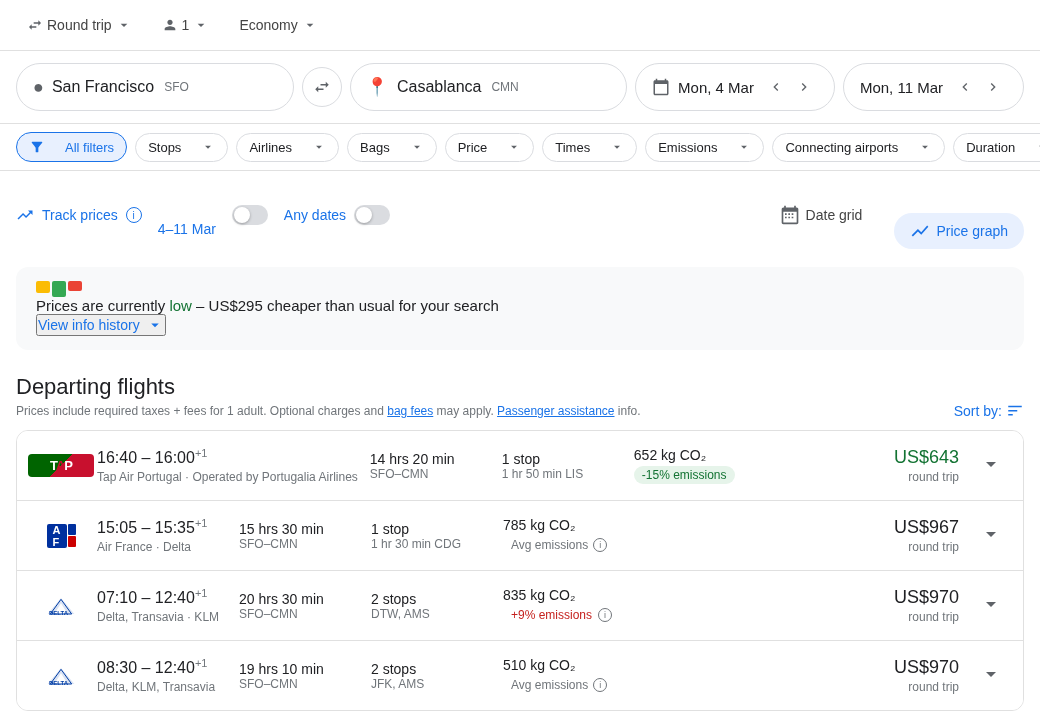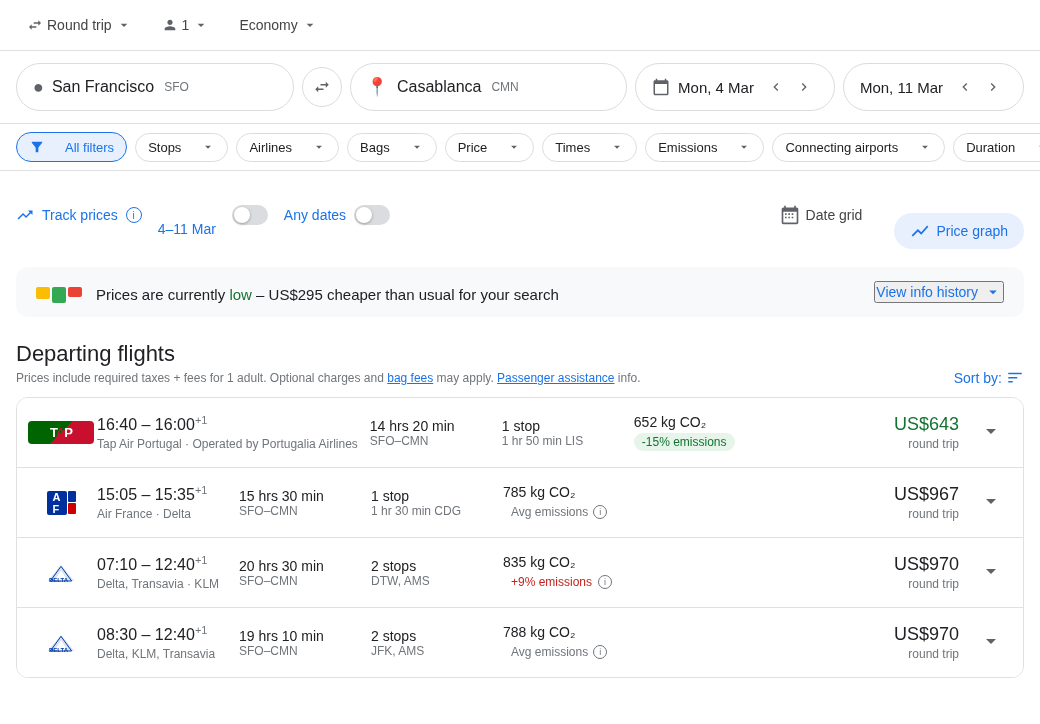--- a/index.html
+++ b/index.html
@@ -32,21 +32,21 @@
     .track-prices { display: flex; align-items: center; gap: 8px; color: #1a73e8; font-size: 14px; cursor: pointer; }
     .track-date { color: #1a73e8; font-size: 14px; margin-top: 28px; }
     .toggle { width: 36px; height: 20px; background: #dadce0; border-radius: 10px; cursor: pointer; position: relative; }
     .toggle-knob { width: 16px; height: 16px; background: #fff; border-radius: 50%; position: absolute; top: 2px; left: 2px; transition: left 0.2s; box-shadow: 0 1px 3px rgba(0,0,0,0.3); }
     .any-dates { display: flex; align-items: center; gap: 8px; color: #1a73e8; font-size: 14px; }
     .spacer { flex: 1; }
     .view-btn { display: flex; align-items: center; gap: 6px; padding: 8px 16px; border-radius: 20px; border: none; background: transparent; cursor: pointer; font-size: 14px; color: #444; }
     .view-btn.active { background: #e8f0fe; color: #1a73e8; margin-top: 32px; }
 
     
-    .price-banner { margin: 8px 16px; background: #f8f9fa; border-radius: 12px; padding: 14px 20px; display: flex; align-items: flex-end; }
+    .price-banner { margin: 8px 16px; background: #f8f9fa; border-radius: 12px; padding: 14px 20px; display: flex; align-items: flex-start; flex-direction: column; }
     .price-bar-indicator { display: flex; gap: 2px; margin-right: 14px; }
     .price-bar-seg { width: 14px; height: 16px; border-radius: 2px; }
     .price-banner-text { font-size: 15px; color: #202124; flex: 1; }
     .price-low { color: #137333; font-weight: 500; }
     .view-history-btn { display: flex; align-items: center; gap: 6px; color: #1a73e8; font-size: 14px; cursor: pointer; white-space: nowrap; font-weight: 500; }
 
     
     .flights-section { padding: 16px; }
     .flights-title { font-size: 22px; font-weight: 400; color: #202124; margin-bottom: 4px; }
     .flights-subtitle { font-size: 12px; color: #70757a; margin-bottom: 12px; }
@@ -408,21 +408,21 @@
     </div>
     <div class="flight-duration">
       <div class="duration-text">19 hrs 10 min</div>
       <div class="duration-route">SFO–CMN</div>
     </div>
     <div class="flight-stops">
       <div class="stops-text">2 stops</div>
       <div class="stops-detail">JFK, AMS</div>
     </div>
     <div class="flight-co2">
-      <div class="co2-text">788 kg CO₂</div>
+      <div class="co2-text">510 kg CO₂</div>
       <div class="co2-badge avg">Avg emissions <span class="info-icon">i</span></div>
     </div>
     <div style="flex:1"></div>
     <div class="flight-price">
       <div class="price-amount normal">US$970</div>
       <div class="price-type">round trip</div>
     </div>
     <div class="expand-btn">
       <svg width="24" height="24" viewBox="0 0 24 24" fill="#5f6368">
             <path d="M7 10l5 5 5-5z"></path>

